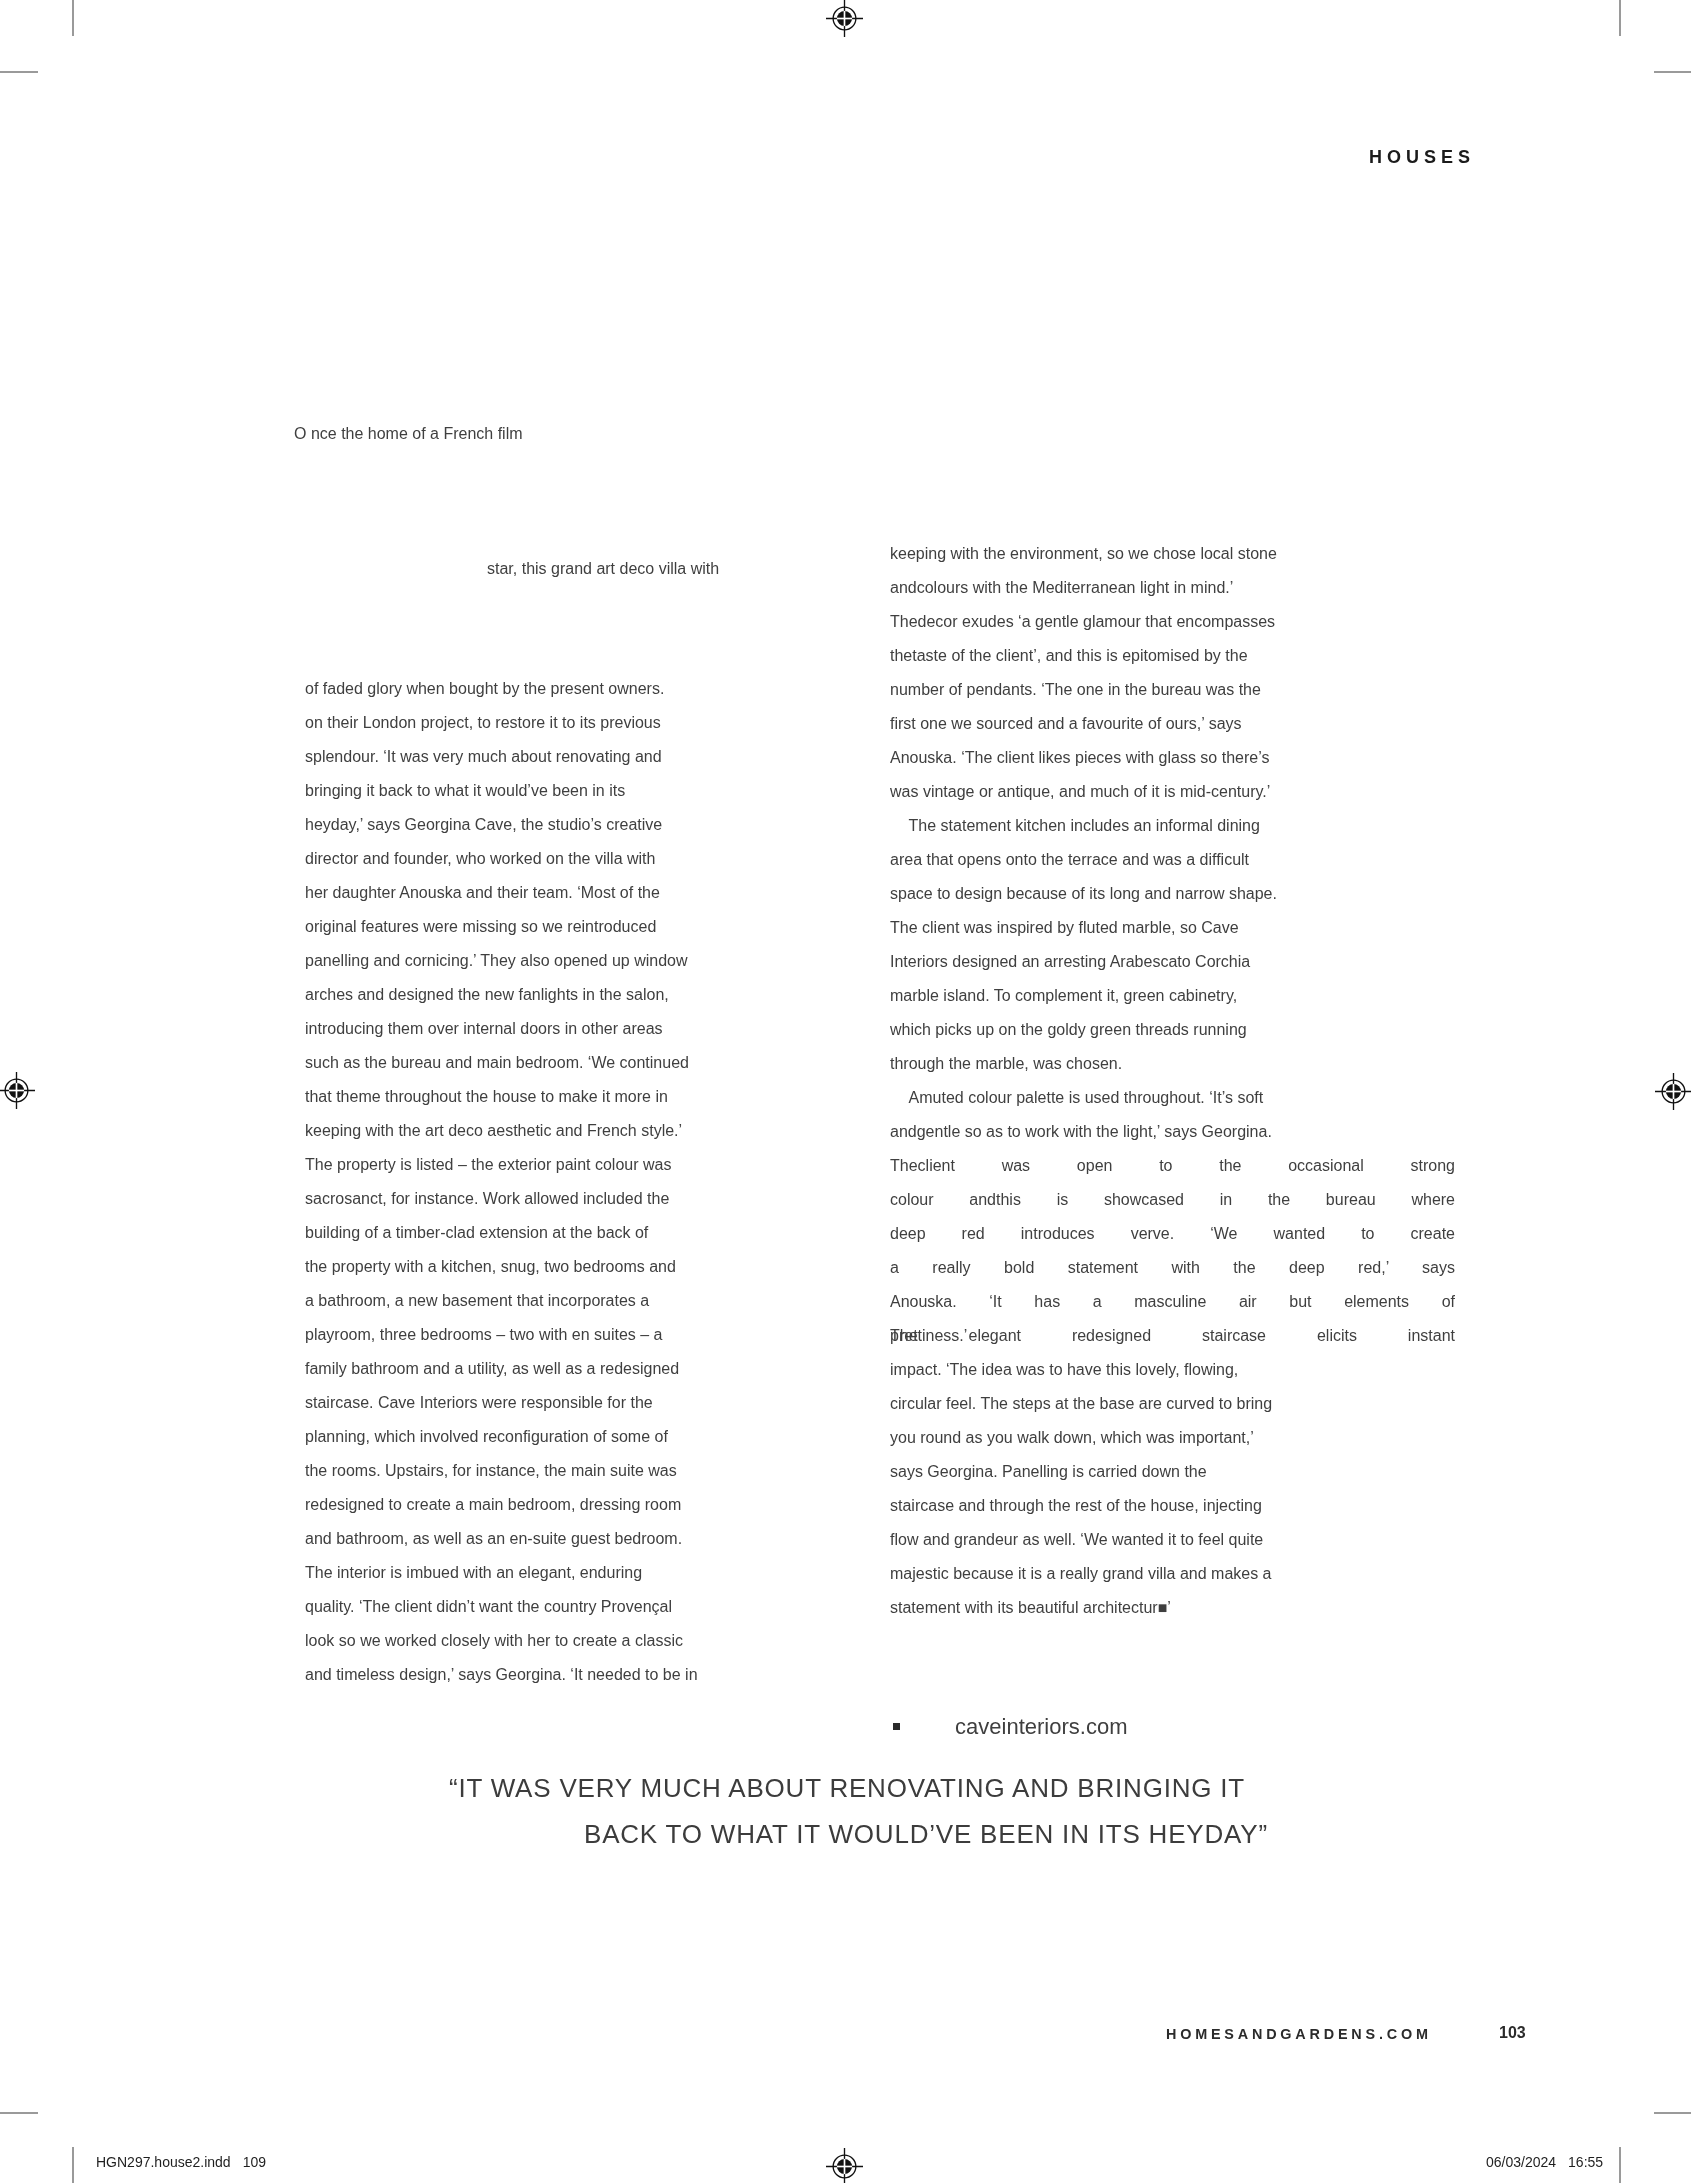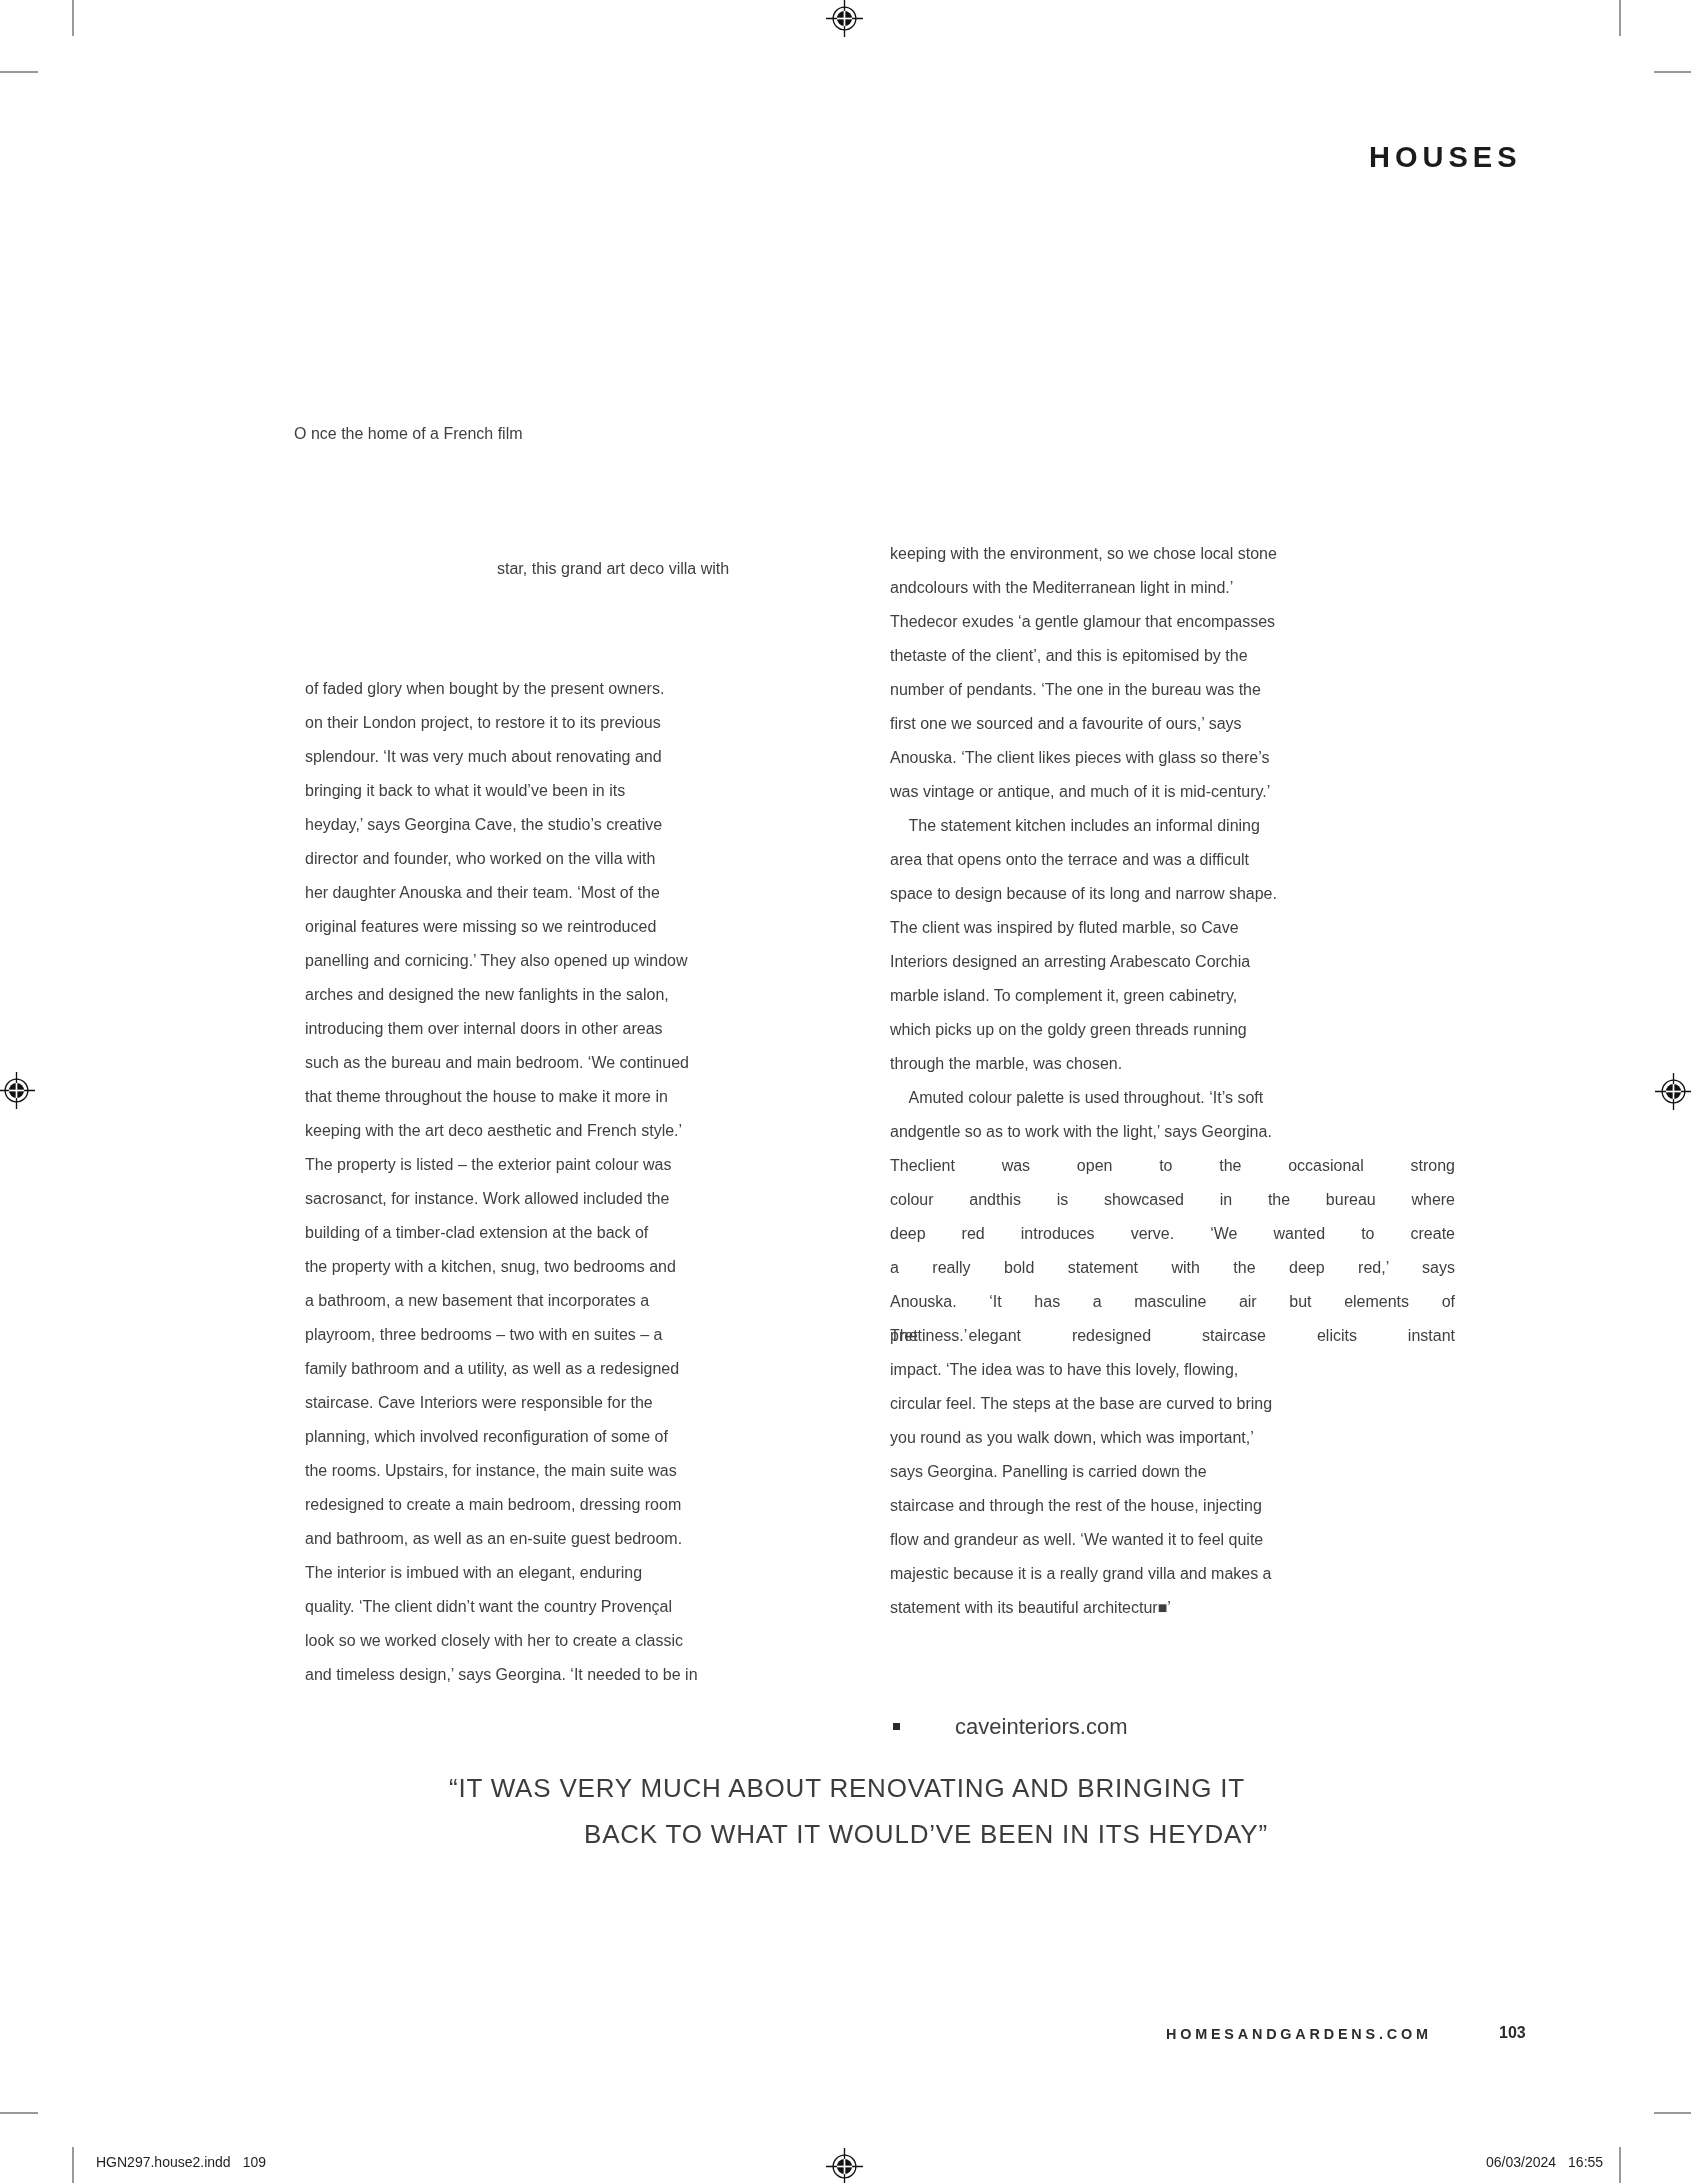--- a/index.html
+++ b/index.html
@@ -4,21 +4,21 @@
 <style>
   html,body { margin:0; padding:0; }
   body {
     width:1692px; height:2183px; background:#ffffff; position:relative;
     overflow:hidden; font-family:"Liberation Sans", sans-serif;
   }
   .abs { position:absolute; }
 
   
   .section-label {
-    font-size:29px; font-weight:bold; letter-spacing:5px; color:#1b1b1b;
+    font-size:18px; font-weight:bold; letter-spacing:5px; color:#1b1b1b;
     line-height:34px;
   }
 
   
   .body-text { font-size:16px; color:#3f3f3f; }
   .intro-line { line-height:34px; white-space:nowrap; }
   .col { width:565px; }
   .bl { height:34px; line-height:34px; white-space:nowrap; }
   .bl.just { white-space:normal; text-align:justify; text-align-last:justify; }
   .bl.ind { padding-left:18.6px; }
@@ -90,21 +90,21 @@
 <div class="abs trim" style="left:1619px;top:0;      width:1.7px;  height:36px;"></div>
 <div class="abs trim" style="left:1654px;top:71px;   width:38px; height:1.7px;"></div>
 <div class="abs trim" style="left:72px;  top:2147px; width:1.7px;  height:36px;"></div>
 <div class="abs trim" style="left:0;     top:2112px; width:38px; height:1.7px;"></div>
 <div class="abs trim" style="left:1619px;top:2147px; width:1.7px;  height:36px;"></div>
 <div class="abs trim" style="left:1654px;top:2112px; width:38px; height:1.7px;"></div>
 
 <div class="abs section-label" style="left:1369px; top:140px;">HOUSES</div>
 
 <div class="abs body-text intro-line" style="left:294px; top:417px;">O nce the home of a French film</div>
-<div class="abs body-text intro-line" style="left:497px; top:552px;text-align:right;">star, this grand art deco villa with</div>
+<div class="abs body-text intro-line" style="left:487px; top:552px;text-align:right;">star, this grand art deco villa with</div>
 
 <div class="abs body-text col" style="left:305px; top:672px;">
     <div class="bl">of faded glory when bought by the present owners.</div>
     <div class="bl">on their London project, to restore it to its previous</div>
     <div class="bl">splendour. ‘It was very much about renovating and</div>
     <div class="bl">bringing it back to what it would’ve been in its</div>
     <div class="bl">heyday,’ says Georgina Cave, the studio’s creative</div>
     <div class="bl">director and founder, who worked on the villa with</div>
     <div class="bl">her daughter Anouska and their team. ‘Most of the</div>
     <div class="bl">original features were missing so we reintroduced</div>

